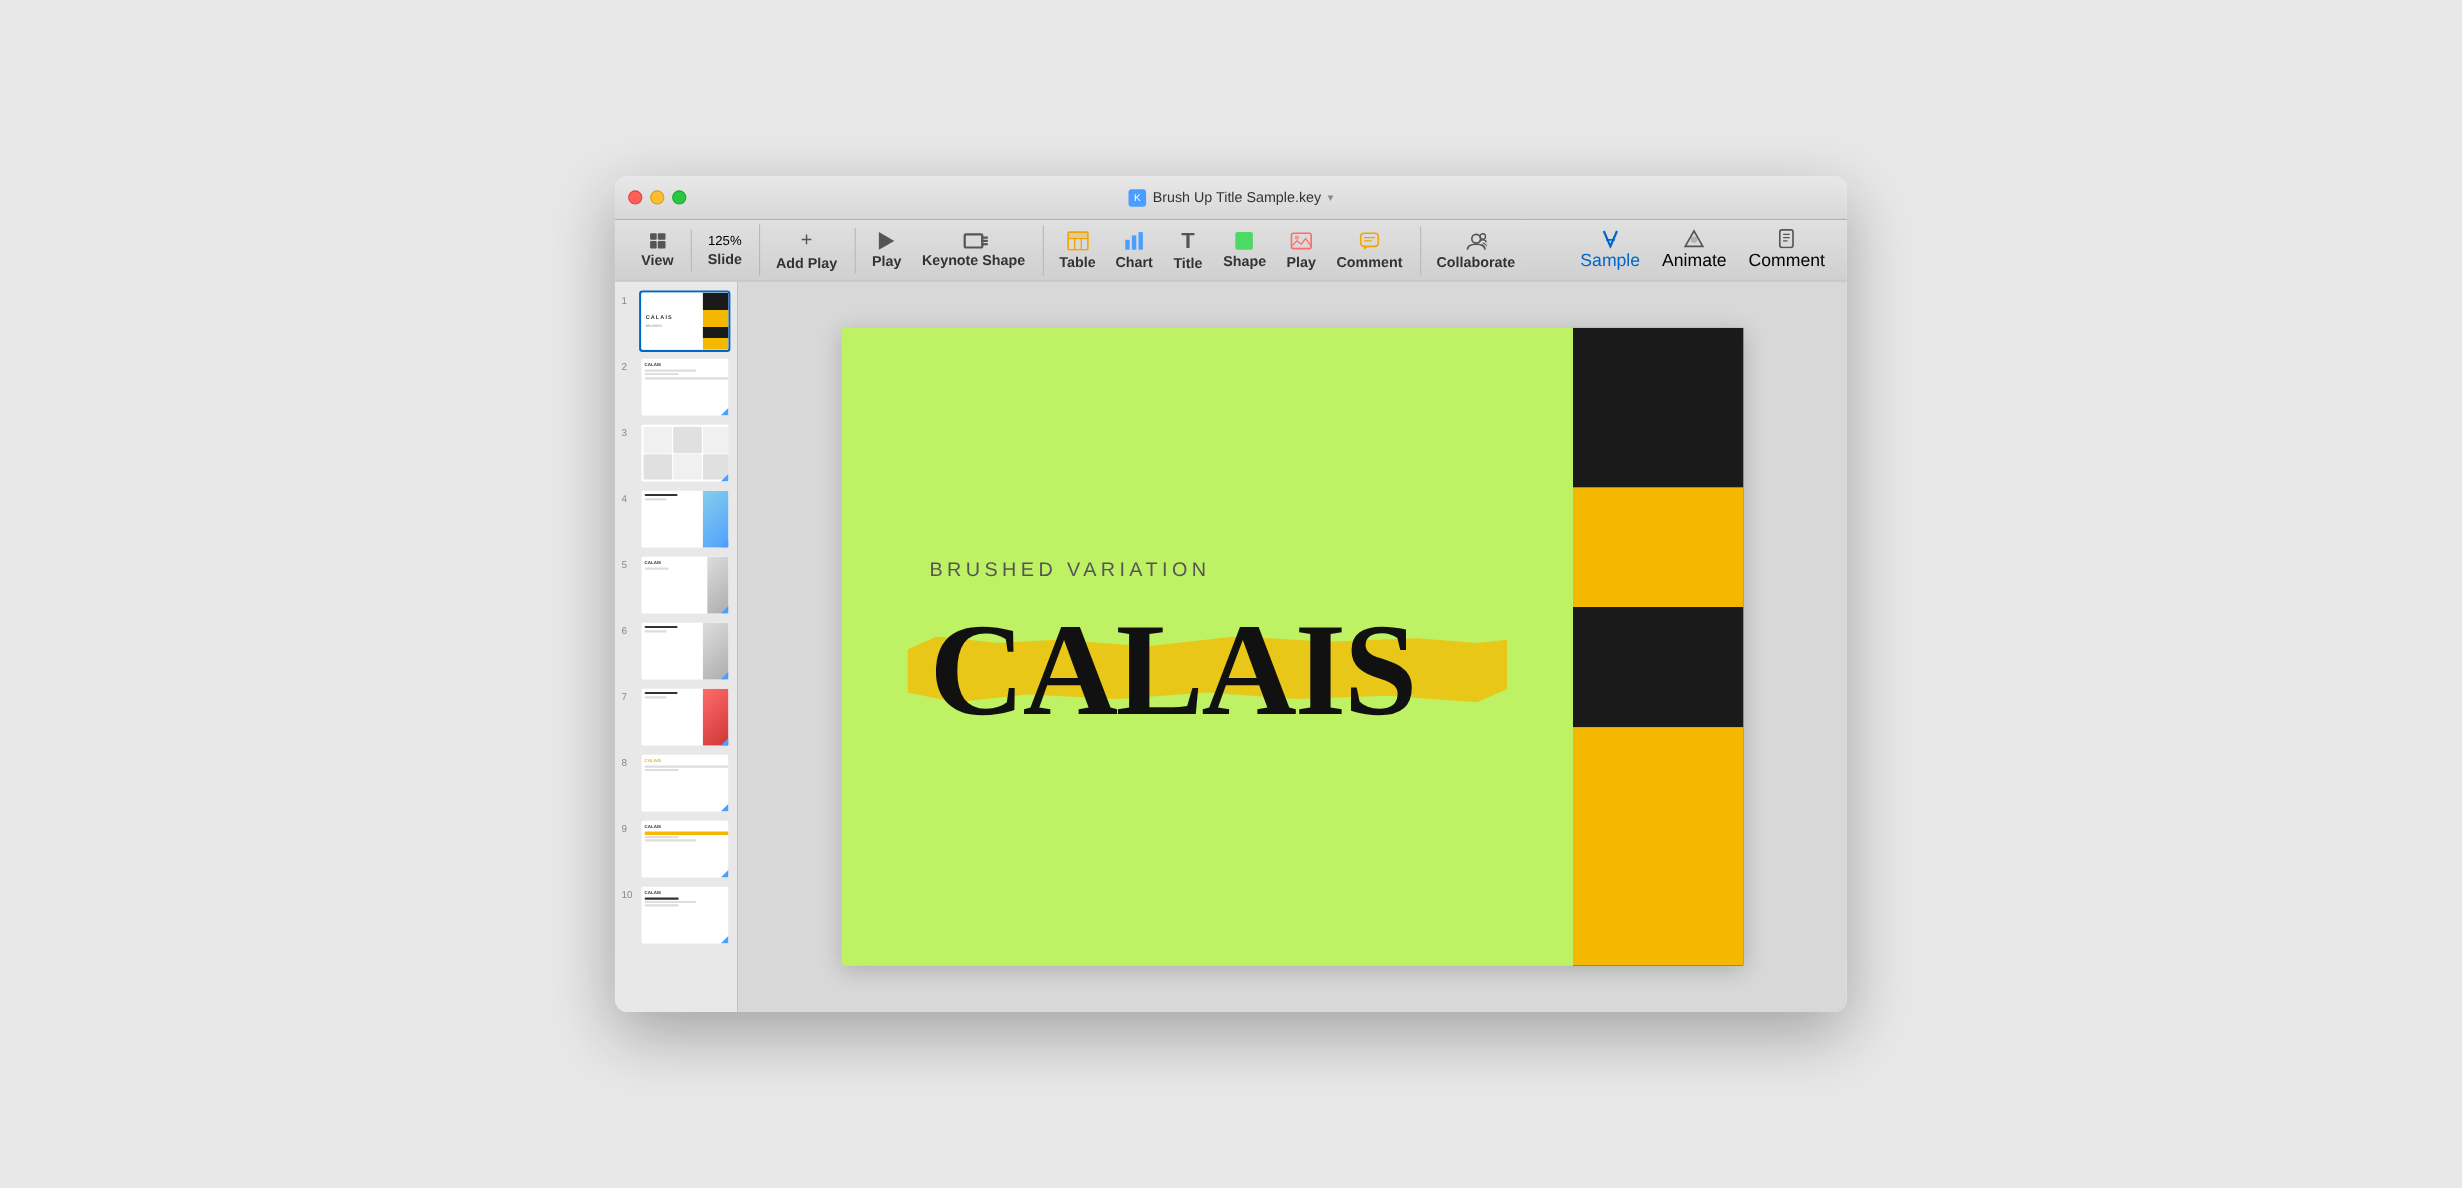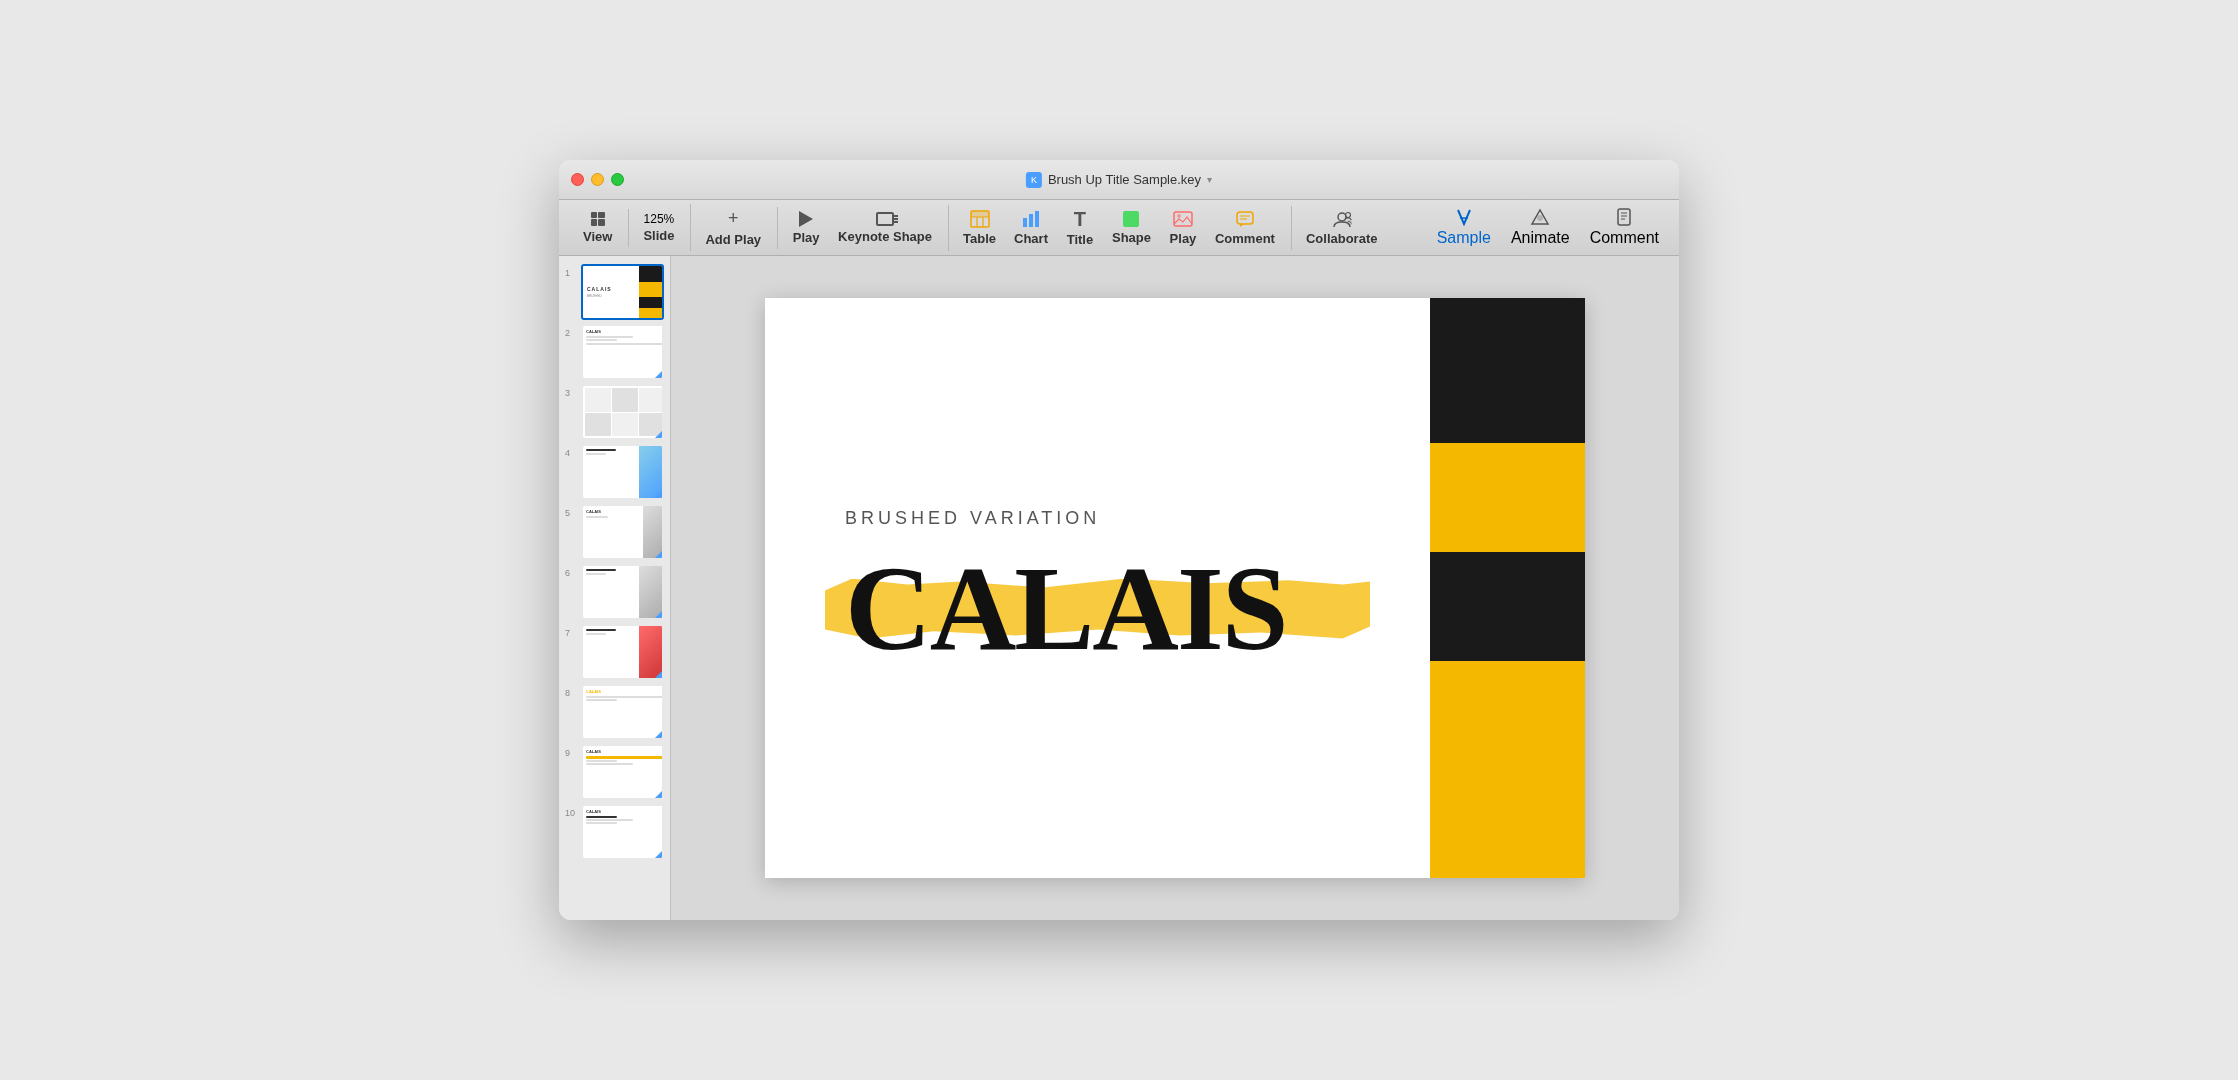--- a/index.html
+++ b/index.html
@@ -215,21 +215,21 @@
       flex: 1;
       background: #d8d8d8;
       display: flex;
       align-items: center;
       justify-content: center;
       padding: 20px;
     }
     .slide-canvas {
       width: 820px;
       height: 580px;
-      background: #ffffff;
+      background: #bef264;
       box-shadow: 0 4px 20px rgba(0,0,0,0.2);
       display: flex;
       overflow: hidden;
       position: relative;
     }
     .slide-main-content {
       flex: 1;
       display: flex;
       flex-direction: column;
       justify-content: center;

